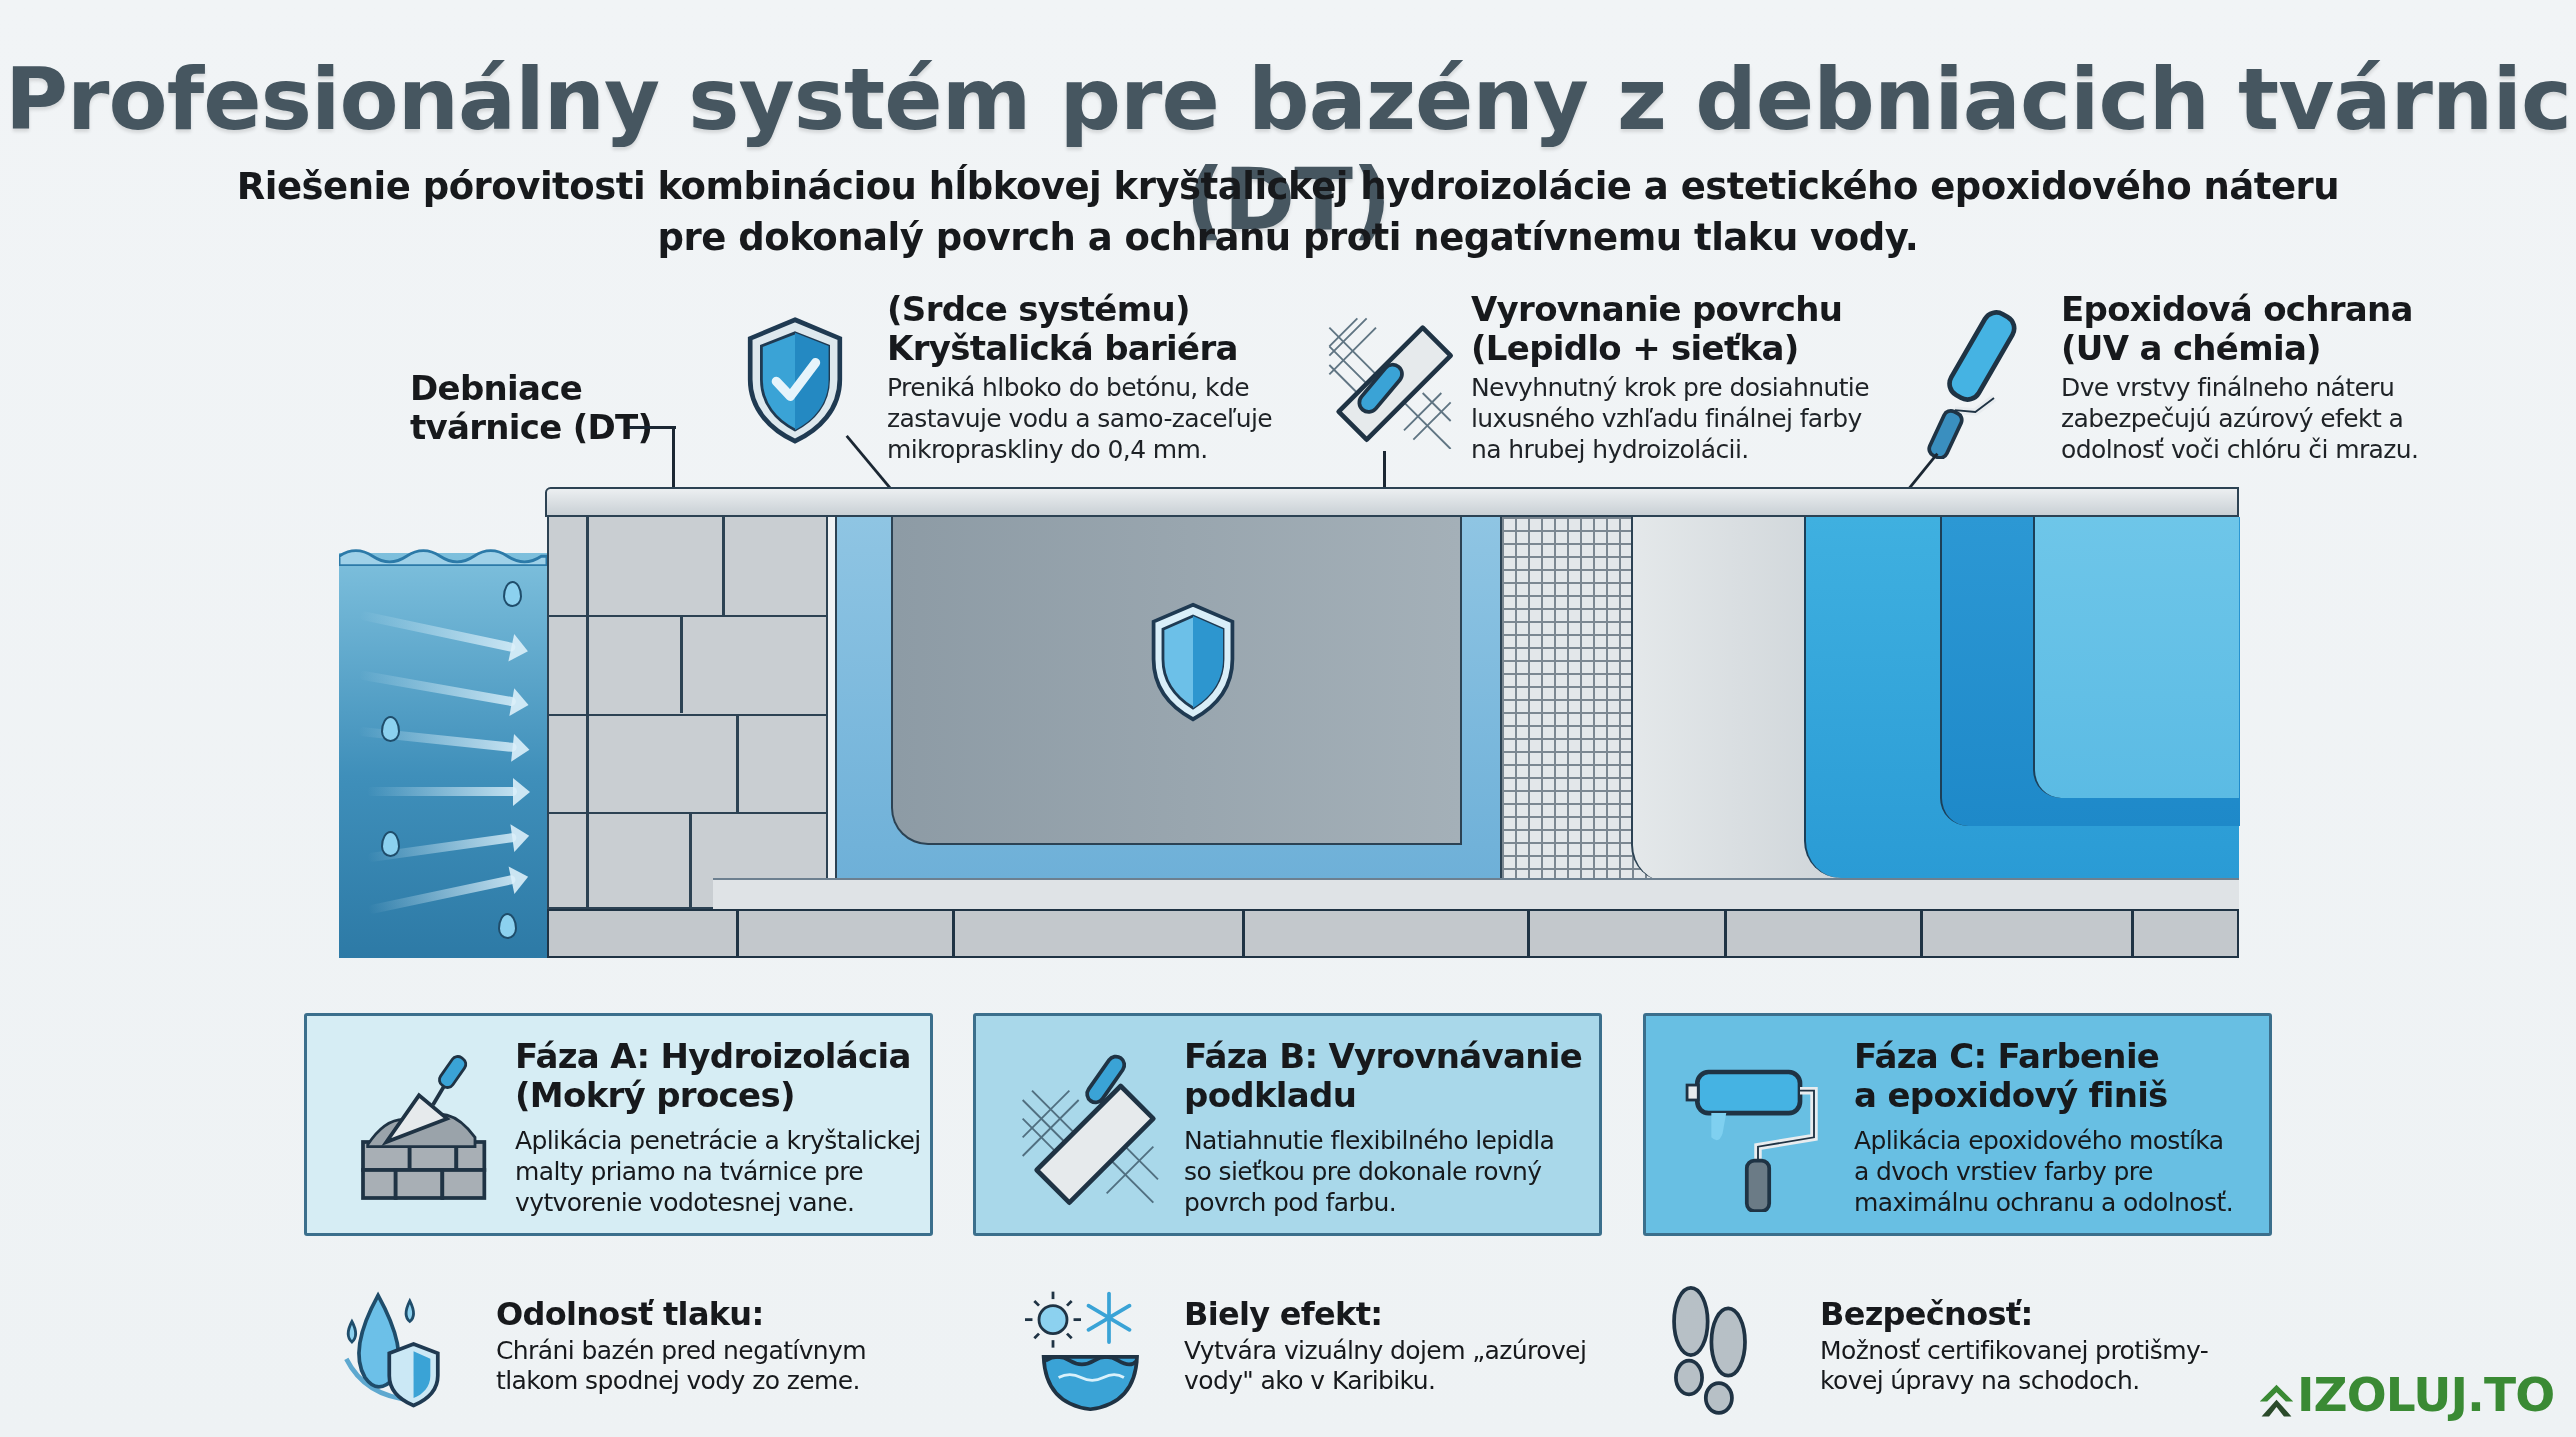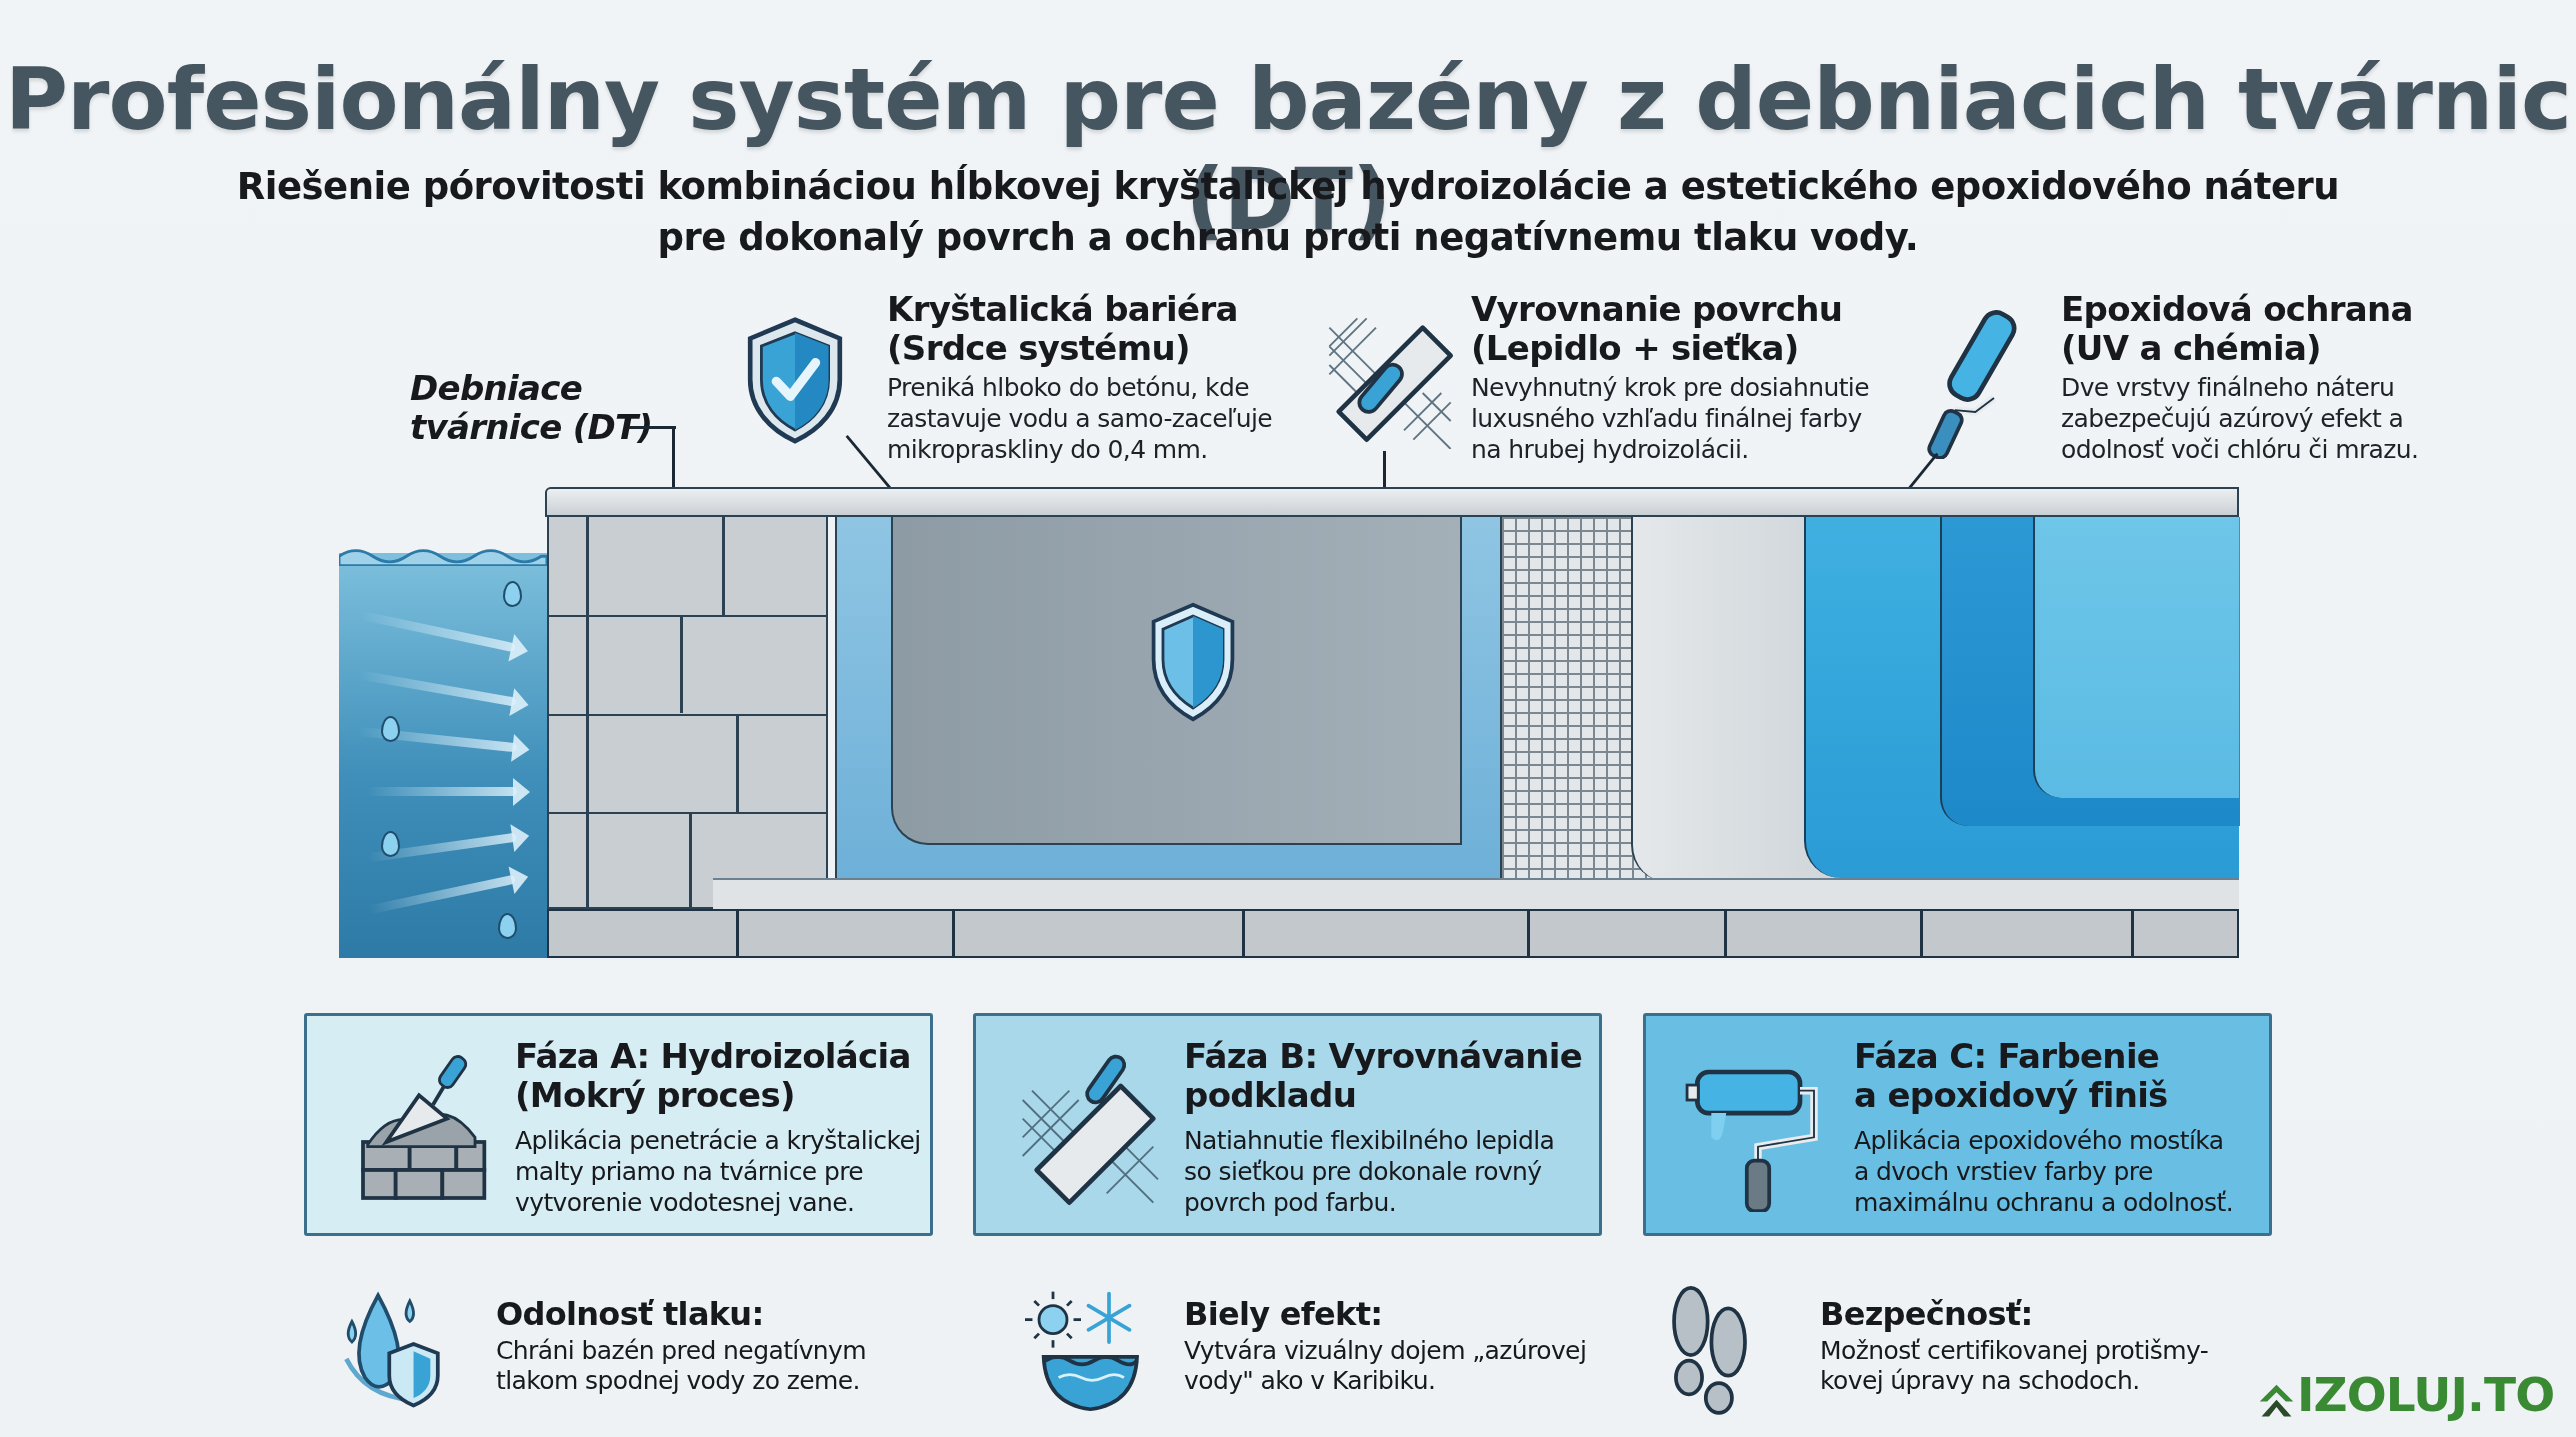--- a/index.html
+++ b/index.html
@@ -84,37 +84,37 @@
 </style>
 </head>
 <body>
 
 <h1 class="title">Profesionálny systém pre bazény z debniacich tvárnic (DT)</h1>
 <div class="subtitle">
   <div>Riešenie pórovitosti kombináciou hĺbkovej kryštalickej hydroizolácie a estetického epoxidového náteru</div>
   <div>pre dokonalý povrch a ochranu proti negatívnemu tlaku vody.</div>
 </div>
 
-<div class="callout" style="left:410px; top:369px;font-style:italic;">
+<div class="callout" style="left:410px; top:369px;">
   <div class="h">Debniace</div>
   <div class="h">tvárnice (DT)</div>
 </div>
 <div class="leader" style="left:629px; top:426px; width:47px; height:2.8px;"></div>
 <div class="leader" style="left:672px; top:426px; width:2.8px; height:129px;"></div>
 <div class="dot" style="left:665px; top:550px;"></div>
 
 <svg class="icon" style="left:739px; top:314px;" width="112" height="131" viewBox="0 0 120 140">
   <path d="M60 6 L108 26 L108 70 C108 102 86 124 60 136 C34 124 12 102 12 70 L12 26 Z" fill="#dde8ee" stroke="#1f3a52" stroke-width="5"></path>
   <path d="M60 20 L96 34 L96 70 C96 96 80 114 60 124 C40 114 24 96 24 70 L24 34 Z" fill="#3aa3d6" stroke="#1f3a52" stroke-width="3"></path>
   <path d="M60 20 L96 34 L96 70 C96 96 80 114 60 124 Z" fill="#2489c2"></path>
   <path d="M40 72 L55 88 L82 52" fill="none" stroke="#e6f4fb" stroke-width="10" stroke-linecap="round" stroke-linejoin="round"></path>
 </svg>
 <div class="callout" style="left:887px; top:290px;">
+  <div class="h">(Srdce systému)</div>
   <div class="h">Kryštalická bariéra</div>
-  <div class="h">(Srdce systému)</div>
   <div class="p">
     <div>Preniká hlboko do betónu, kde</div>
     <div>zastavuje vodu a samo-zaceľuje</div>
     <div>mikropraskliny do 0,4 mm.</div>
   </div>
 </div>
 <svg class="icon" style="left:842px; top:431px;" width="112" height="131" viewBox="0 0 120 140">
   <line x1="5" y1="5" x2="105" y2="125" stroke="#1b2733" stroke-width="3"></line>
 </svg>
 <div class="dot" style="left:932px; top:541px;"></div>

